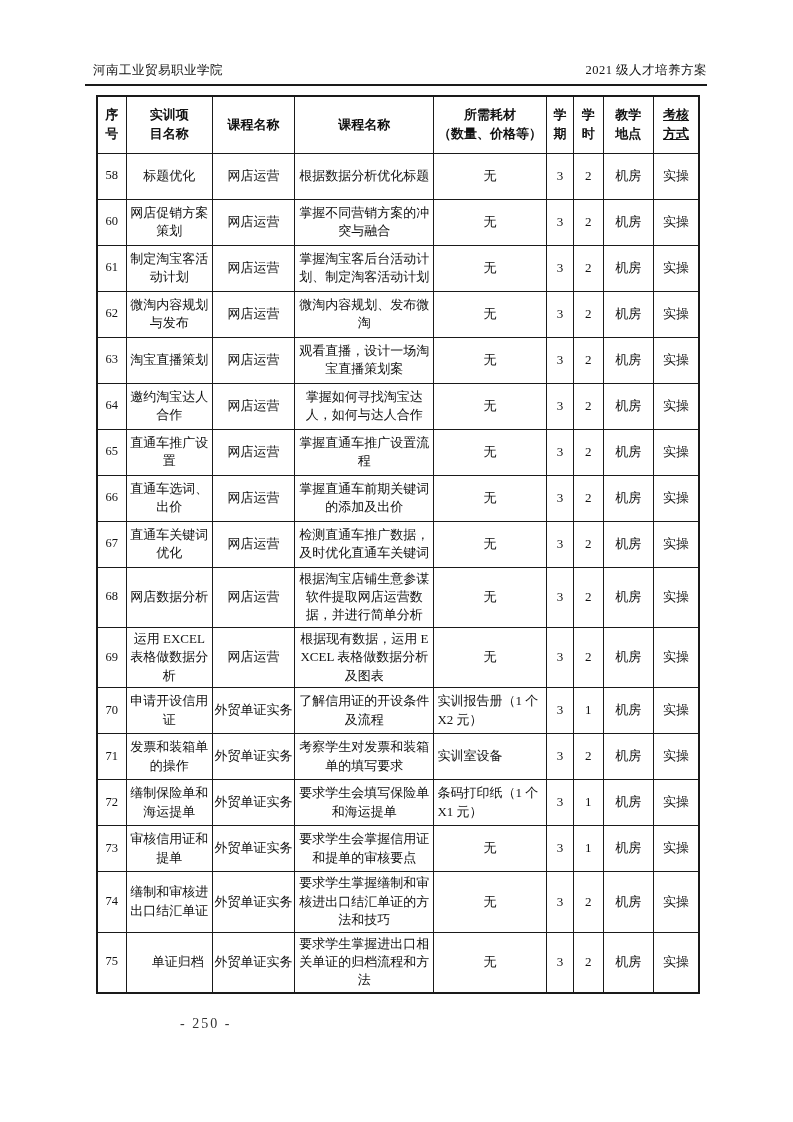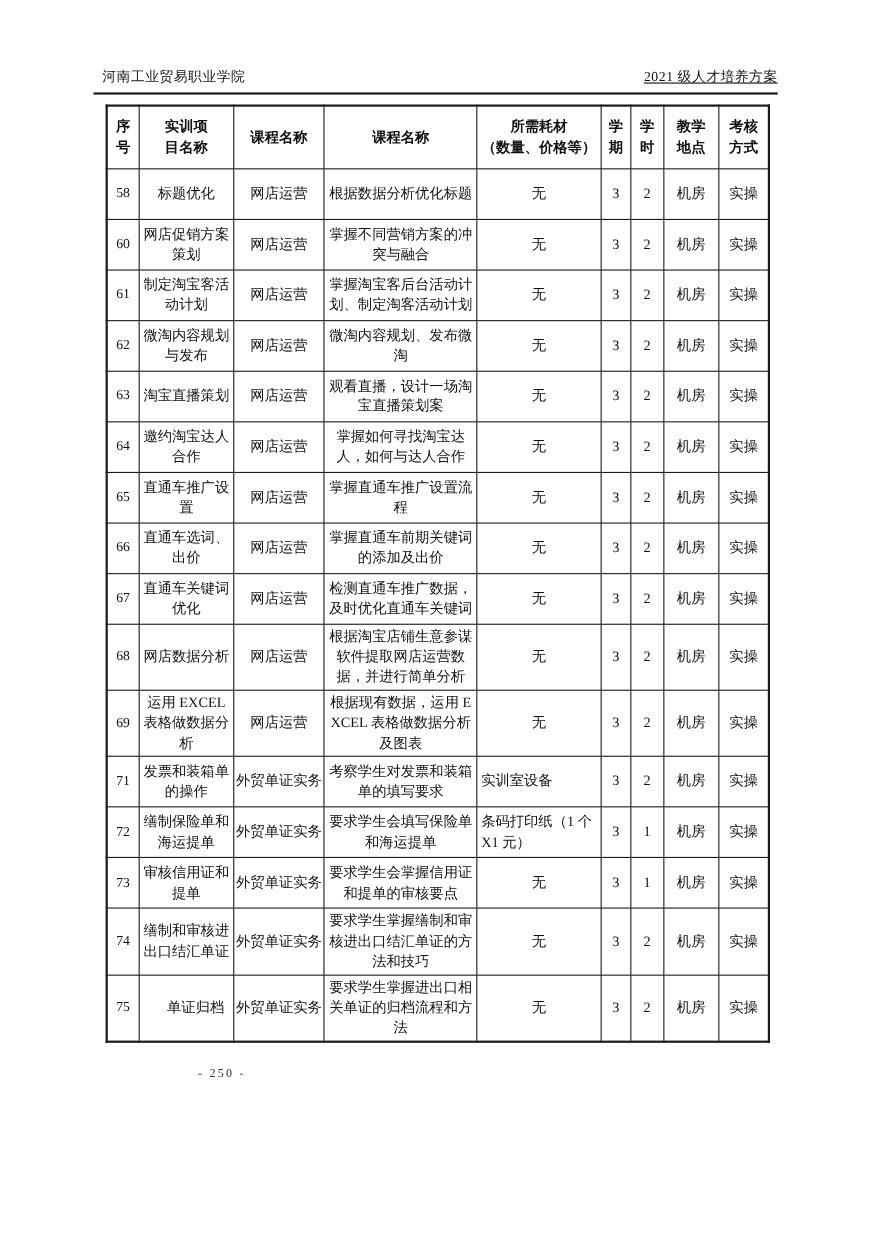--- a/index.html
+++ b/index.html
@@ -24,21 +24,21 @@
     margin-top: 62px;
     display: flex;
     justify-content: space-between;
     align-items: flex-end;
     border-bottom: 2px solid #1a1a1a;
     padding-bottom: 5px;
     font-size: 12.5px;
     letter-spacing: 0.5px;
   }
   .doc-header .left { padding-left: 8px; }
-  .doc-header .right { padding-right: 0px; text-decoration: underline; }
+  .doc-header .right { padding-right: 0px; }
 
   table.training-table {
     border-collapse: collapse;
     table-layout: fixed;
     width: 604px;
     margin-left: 11px;
     margin-top: 9px;
     border: 2px solid #1a1a1a;
   }
   .training-table th, .training-table td {
@@ -62,35 +62,35 @@
   }
   
   th[data-name="column-header-no"]         { width: 4.5%; }
   th[data-name="column-header-project"]    { width: 14.5%; font-family: Liberation Serif, serif; }
   th[data-name="column-header-course"]     { width: 13.8%; }
   th[data-name="column-header-objective"]  { width: 23.7%; }
   th[data-name="column-header-materials"]  { width: 19.0%; }
   th[data-name="column-header-semester"]   { width: 4.3%; }
   th[data-name="column-header-hours"]      { width: 4.6%; }
   th[data-name="column-header-location"]   { width: 8.3%; }
-  th[data-name="column-header-assessment"] { width: 7.3%; }
+  th[data-name="column-header-assessment"] { width: 7.3%; text-decoration: underline; }
 
   
   td.col-no, td.col-course, td.col-semester, td.col-hours,
   td.col-location, td.col-assessment, td.col-materials { text-align: center; }
   td.col-project, td.col-objective { text-align: center; }
   td.col-course { padding-left: 1px; padding-right: 1px; text-align: center; }
   td.col-materials.left { text-align: left; }
   td.col-project.center { text-align: center; padding-left: 20px; }
   td.col-no { font-size: 12.5px; }
 
   .doc-footer {
     margin-top: 22px;
     margin-left: 95px;
-    font-size: 11px;
+    font-size: 14px;
     color: #333;
     letter-spacing: 2px;
   }
 </style>
 </head>
 <body data-name="document-page">
 
 <div class="content" data-name="page-content">
 
   <div class="doc-header" data-name="document-header">
@@ -234,20 +234,31 @@
           <td class="col-no" data-name="cell-no">69</td>
           <td class="col-project" data-name="cell-project">运用 EXCEL 表格做数据分析</td>
           <td class="col-course" data-name="cell-course">网店运营</td>
           <td class="col-objective" data-name="cell-objective">根据现有数据，运用 EXCEL 表格做数据分析及图表</td>
           <td class="col-materials" data-name="cell-materials">无</td>
           <td class="col-semester" data-name="cell-semester">3</td>
           <td class="col-hours" data-name="cell-hours">2</td>
           <td class="col-location" data-name="cell-location">机房</td>
           <td class="col-assessment" data-name="cell-assessment">实操</td>
         </tr>
+        <tr data-name="table-row-70">
+          <td class="col-no" data-name="cell-no">70</td>
+          <td class="col-project" data-name="cell-project">申请开设信用证</td>
+          <td class="col-course" data-name="cell-course">外贸单证实务</td>
+          <td class="col-objective" data-name="cell-objective">了解信用证的开设条件及流程</td>
+          <td class="col-materials left" data-name="cell-materials">实训报告册（1 个X2 元）</td>
+          <td class="col-semester" data-name="cell-semester">3</td>
+          <td class="col-hours" data-name="cell-hours">1</td>
+          <td class="col-location" data-name="cell-location">机房</td>
+          <td class="col-assessment" data-name="cell-assessment">实操</td>
+        </tr>
         <tr data-name="table-row-71">
           <td class="col-no" data-name="cell-no">71</td>
           <td class="col-project" data-name="cell-project">发票和装箱单的操作</td>
           <td class="col-course" data-name="cell-course">外贸单证实务</td>
           <td class="col-objective" data-name="cell-objective">考察学生对发票和装箱单的填写要求</td>
           <td class="col-materials left" data-name="cell-materials">实训室设备</td>
           <td class="col-semester" data-name="cell-semester">3</td>
           <td class="col-hours" data-name="cell-hours">2</td>
           <td class="col-location" data-name="cell-location">机房</td>
           <td class="col-assessment" data-name="cell-assessment">实操</td>

